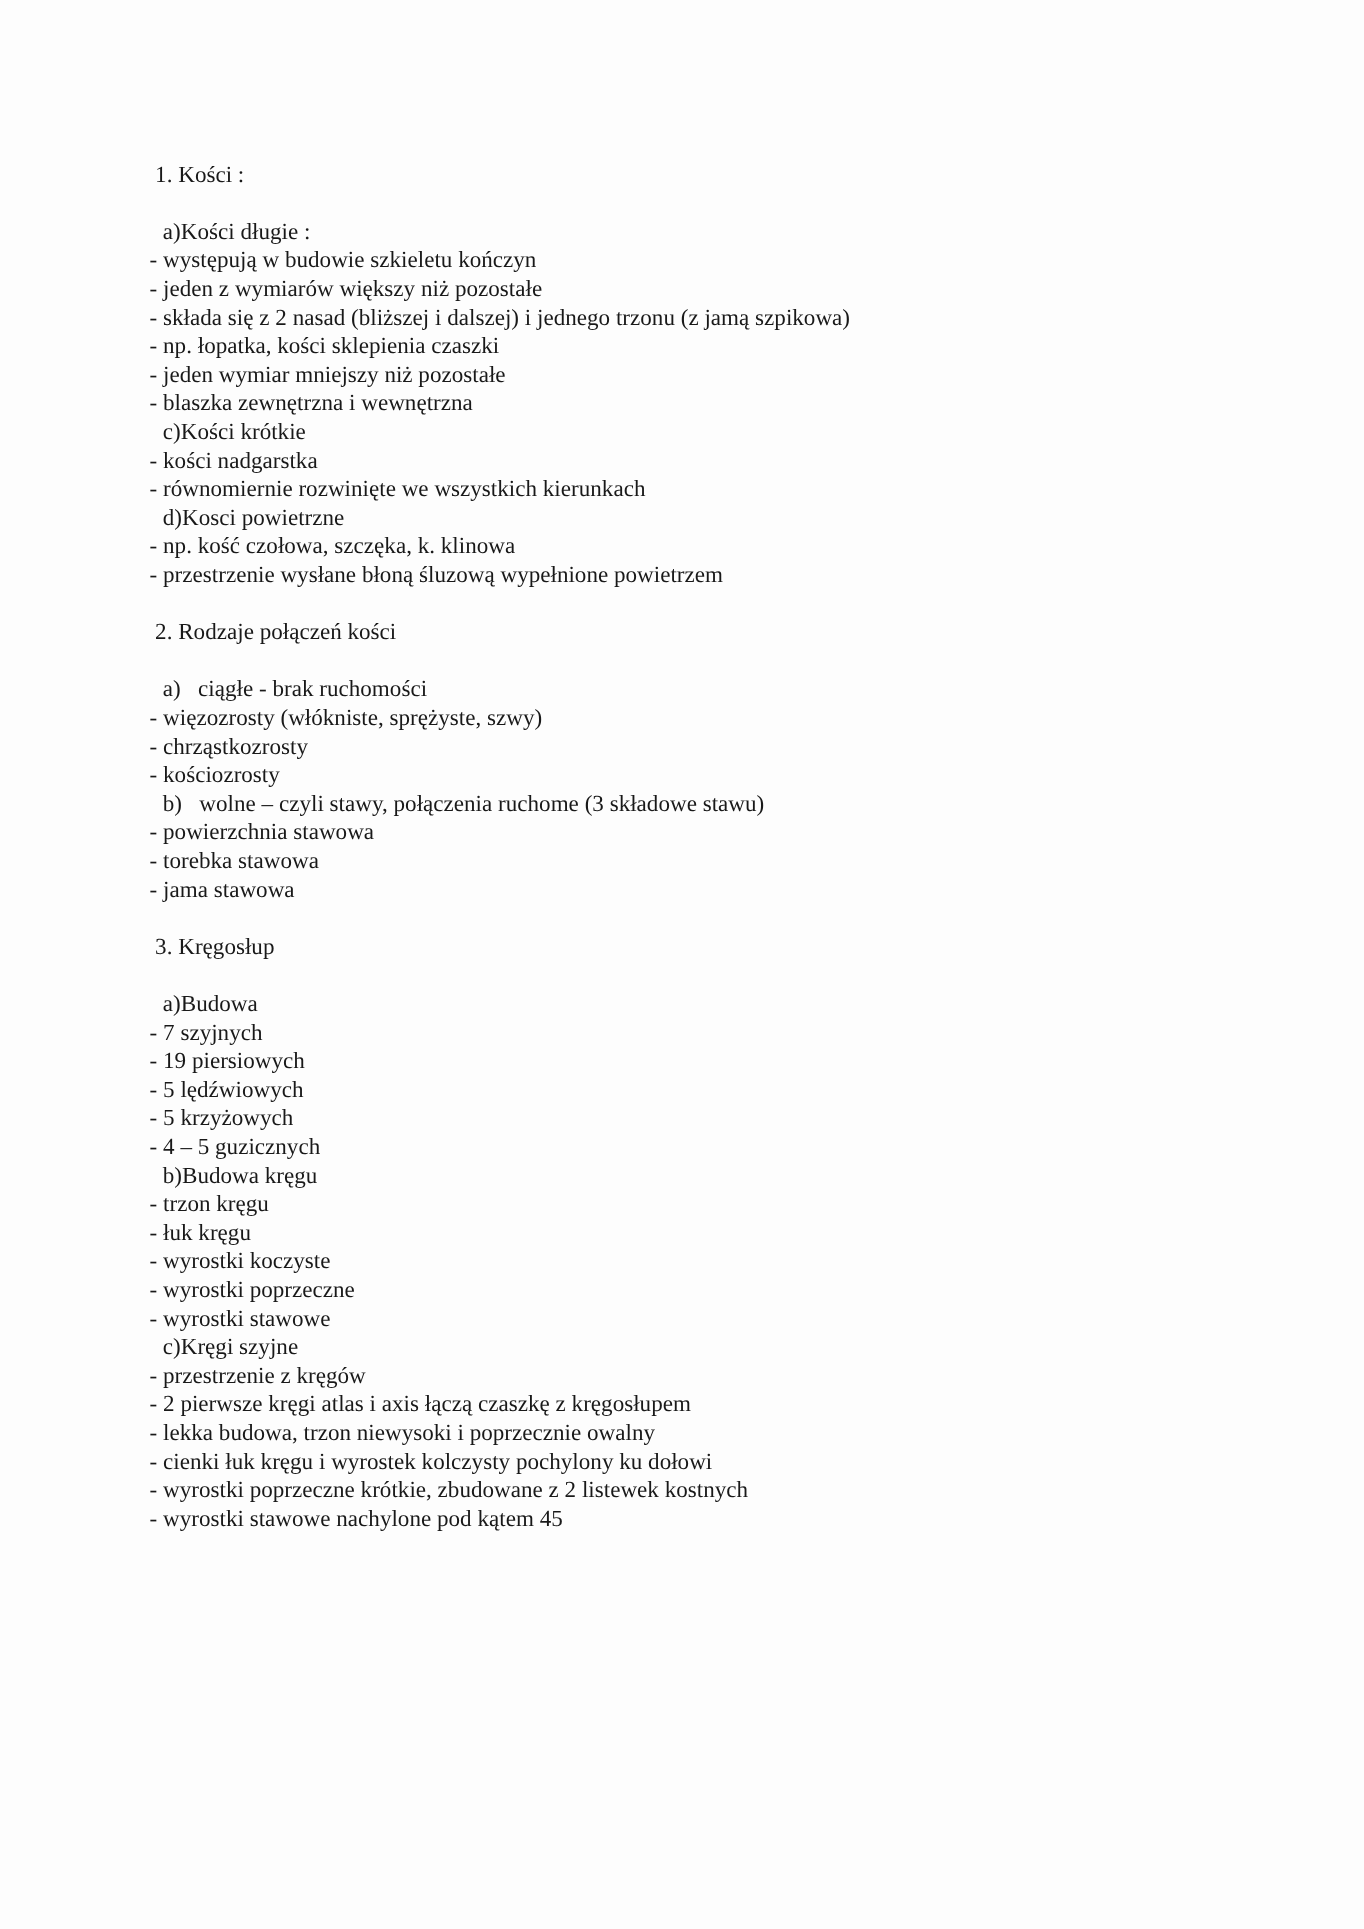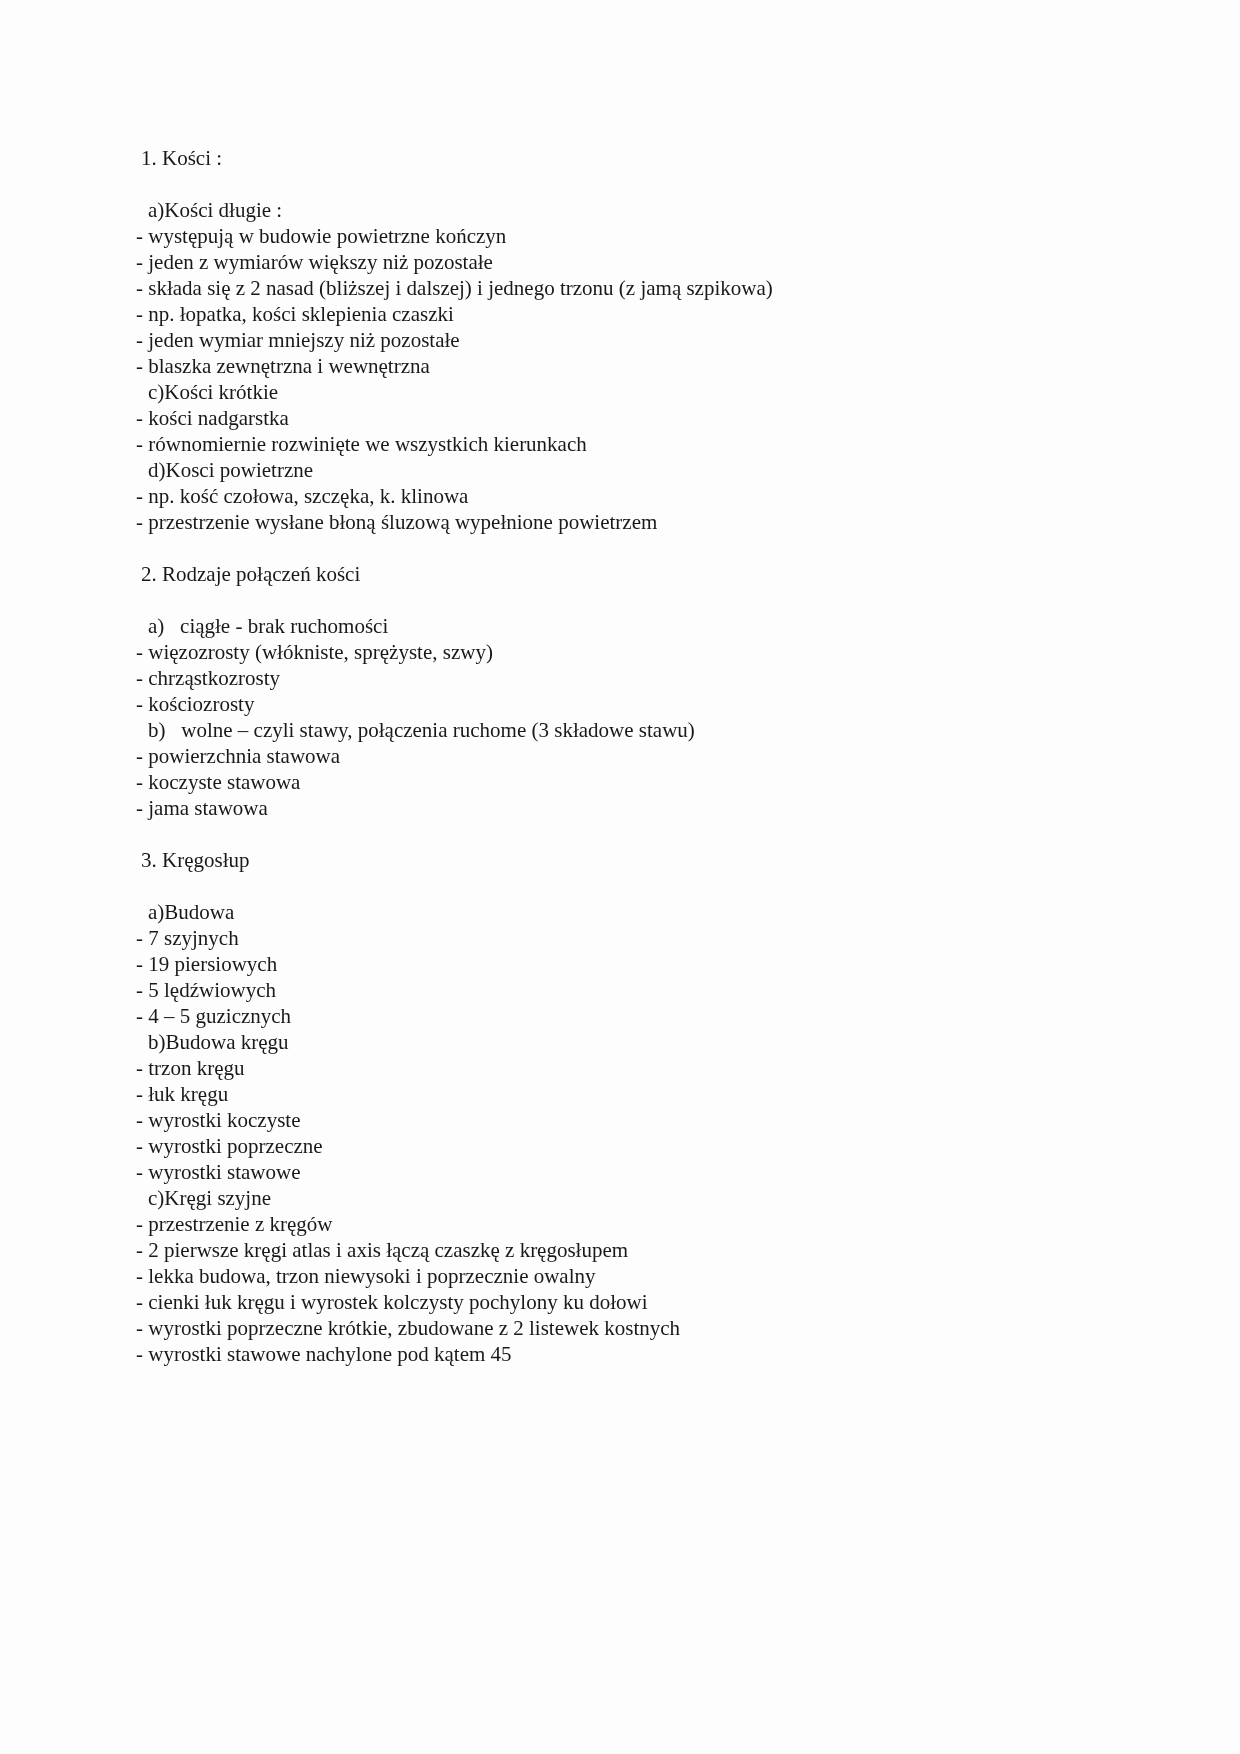--- a/index.html
+++ b/index.html
@@ -40,50 +40,51 @@
   }
 </style>
 </head>
 <body>
 
 <main class="page" style="background: rgb(253, 253, 253); color: rgb(25, 25, 25);">
   <div class="content">
       <section class="section">
         <div class="section-heading">1. Kości :</div>
         <div class="line letter">a)Kości długie :</div>
-        <div class="line dash">- występują w budowie powietrzne kończyn</div>
+        <div class="line dash">- występują w budowie szkieletu kończyn</div>
         <div class="line dash">- jeden z wymiarów większy niż pozostałe</div>
         <div class="line dash">- składa się z 2 nasad (bliższej i dalszej) i jednego trzonu (z jamą szpikowa)</div>
         <div class="line dash">- np. łopatka, kości sklepienia czaszki</div>
         <div class="line dash">- jeden wymiar mniejszy niż pozostałe</div>
         <div class="line dash">- blaszka zewnętrzna i wewnętrzna</div>
         <div class="line letter">c)Kości krótkie</div>
         <div class="line dash">- kości nadgarstka</div>
         <div class="line dash">- równomiernie rozwinięte we wszystkich kierunkach</div>
         <div class="line letter">d)Kosci powietrzne</div>
         <div class="line dash">- np. kość czołowa, szczęka, k. klinowa</div>
         <div class="line dash">- przestrzenie wysłane błoną śluzową wypełnione powietrzem</div>
       </section>
       <section class="section">
         <div class="section-heading">2. Rodzaje połączeń kości</div>
         <div class="line letter">a)   ciągłe - brak ruchomości</div>
         <div class="line dash">- więzozrosty (włókniste, sprężyste, szwy)</div>
         <div class="line dash">- chrząstkozrosty</div>
         <div class="line dash">- kościozrosty</div>
         <div class="line letter">b)   wolne – czyli stawy, połączenia ruchome (3 składowe stawu)</div>
         <div class="line dash">- powierzchnia stawowa</div>
-        <div class="line dash">- koczyste stawowa</div>
+        <div class="line dash">- torebka stawowa</div>
         <div class="line dash">- jama stawowa</div>
       </section>
       <section class="section">
         <div class="section-heading">3. Kręgosłup</div>
         <div class="line letter">a)Budowa</div>
         <div class="line dash">- 7 szyjnych</div>
         <div class="line dash">- 19 piersiowych</div>
         <div class="line dash">- 5 lędźwiowych</div>
+        <div class="line dash">- 5 krzyżowych</div>
         <div class="line dash">- 4 – 5 guzicznych</div>
         <div class="line letter">b)Budowa kręgu</div>
         <div class="line dash">- trzon kręgu</div>
         <div class="line dash">- łuk kręgu</div>
         <div class="line dash">- wyrostki koczyste</div>
         <div class="line dash">- wyrostki poprzeczne</div>
         <div class="line dash">- wyrostki stawowe</div>
         <div class="line letter">c)Kręgi szyjne</div>
         <div class="line dash">- przestrzenie z kręgów</div>
         <div class="line dash">- 2 pierwsze kręgi atlas i axis łączą czaszkę z kręgosłupem</div>

